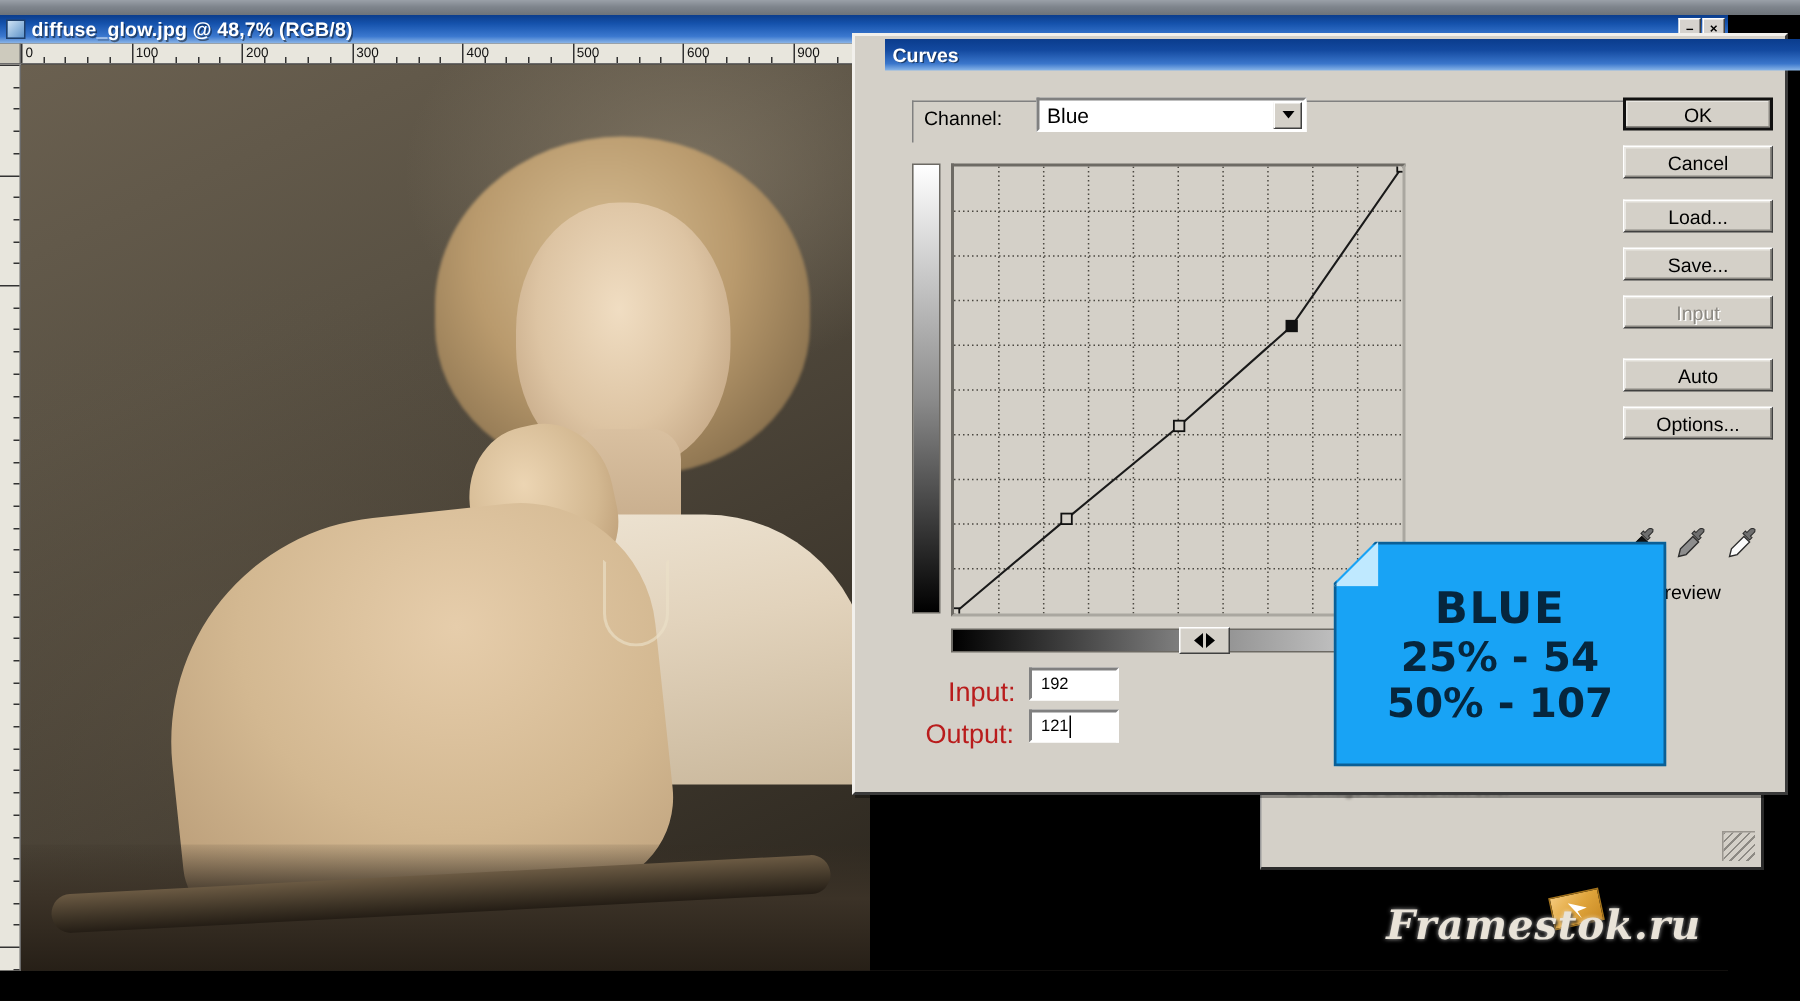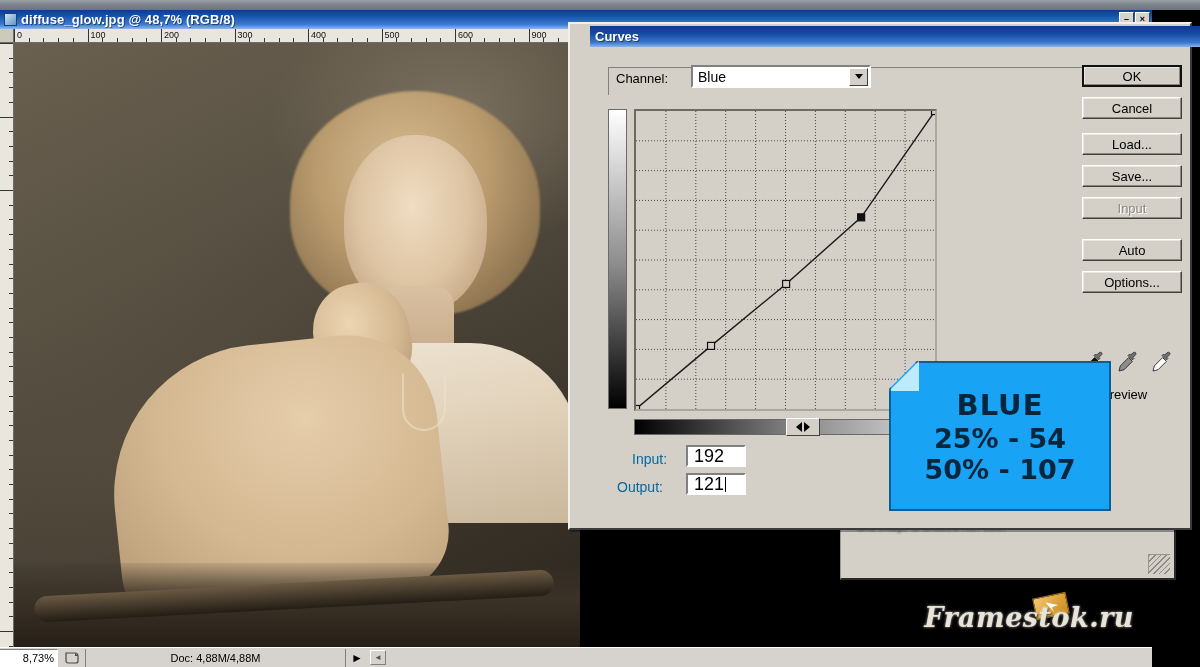--- a/index.html
+++ b/index.html
@@ -326,29 +326,29 @@
   .curve-toggle {
     position: absolute; left: 216px; top: 371px; width: 34px; height: 18px;
     background: #d4d0c8;
     border: 1px solid #fff; border-right-color:#404040; border-bottom-color:#404040;
     display: flex; align-items: center; justify-content: center; gap: 2px;
   }
   .tri-left { width:0;height:0;border-top:5px solid transparent;border-bottom:5px solid transparent;border-right:6px solid #000; }
   .tri-right { width:0;height:0;border-top:5px solid transparent;border-bottom:5px solid transparent;border-left:6px solid #000; }
 
   
-  .io-row { position: absolute; font-size: 14px; color: #0369a1; }
+  .io-row { position: absolute; font-size: 18px; color: #b91c1c; }
   .io-label-in { left: 62px; top: 404px; }
   .io-label-out { left: 47px; top: 432px; }
   .io-field {
     position: absolute; width: 60px; height: 22px;
     background: #fff;
     border: 2px solid #808080; border-right-color:#fff; border-bottom-color:#fff;
     display: flex; align-items: center; padding-left: 6px;
-    font-size: 18px; color: #000;
+    font-size: 11px; color: #000;
   }
   .io-field-in { left: 116px; top: 398px; }
   .io-field-out { left: 116px; top: 426px; }
   .caret {
     display: inline-block; width: 1px; height: 15px; background: #000; margin-left: 1px;
   }
 
   
   .btn {
     position: absolute; left: 512px; width: 100px; height: 22px;
@@ -574,33 +574,20 @@
         <div class="ph-hand"></div>
         <div class="ph-arm"></div>
         <div class="ph-necklace"></div>
         <div class="ph-chair"></div>
         <div class="ph-chairbar"></div>
       </div>
       <div class="wm-badge"></div>
       <div class="watermark">Framestok.ru</div>
     </div>
 
-    <div class="statusbar">
-      <div class="sb-zoom">8,73%</div>
-      <div class="sb-proxy">
-        <svg width="15" height="13" viewBox="0 0 15 13" aria-hidden="true">
-          <path d="M1 2 h9 a3 3 0 0 1 3 3 v5 a2 2 0 0 1 -2 2 h-8 a2 2 0 0 1 -2 -2 z" fill="none" stroke="#4a4a4a" stroke-width="1.2"></path>
-          <path d="M10 2 l3 3 h-3 z" fill="#4a4a4a"></path>
-        </svg>
-      </div>
-      <div class="sb-doc">Doc: 4,88M/4,88M</div>
-      <div class="sb-arrow">►</div>
-      <div class="sb-grip">◄</div>
-      <div class="sb-rest"></div>
-    </div>
   </div>
 
   <div class="bg-panel">
     <div class="bg-panel-text">and image is unused non color</div>
     <div class="bg-panel-resize"></div>
   </div>
 
   <div class="restore-btn">
     <span class="restore-glyph"></span>
   </div>

